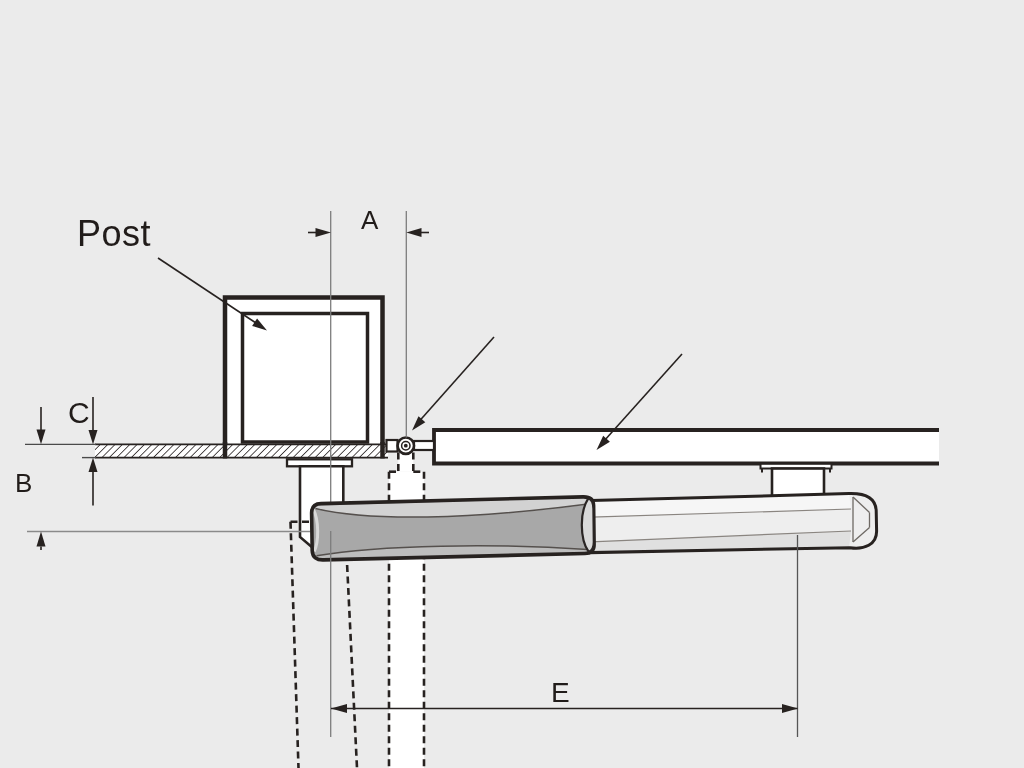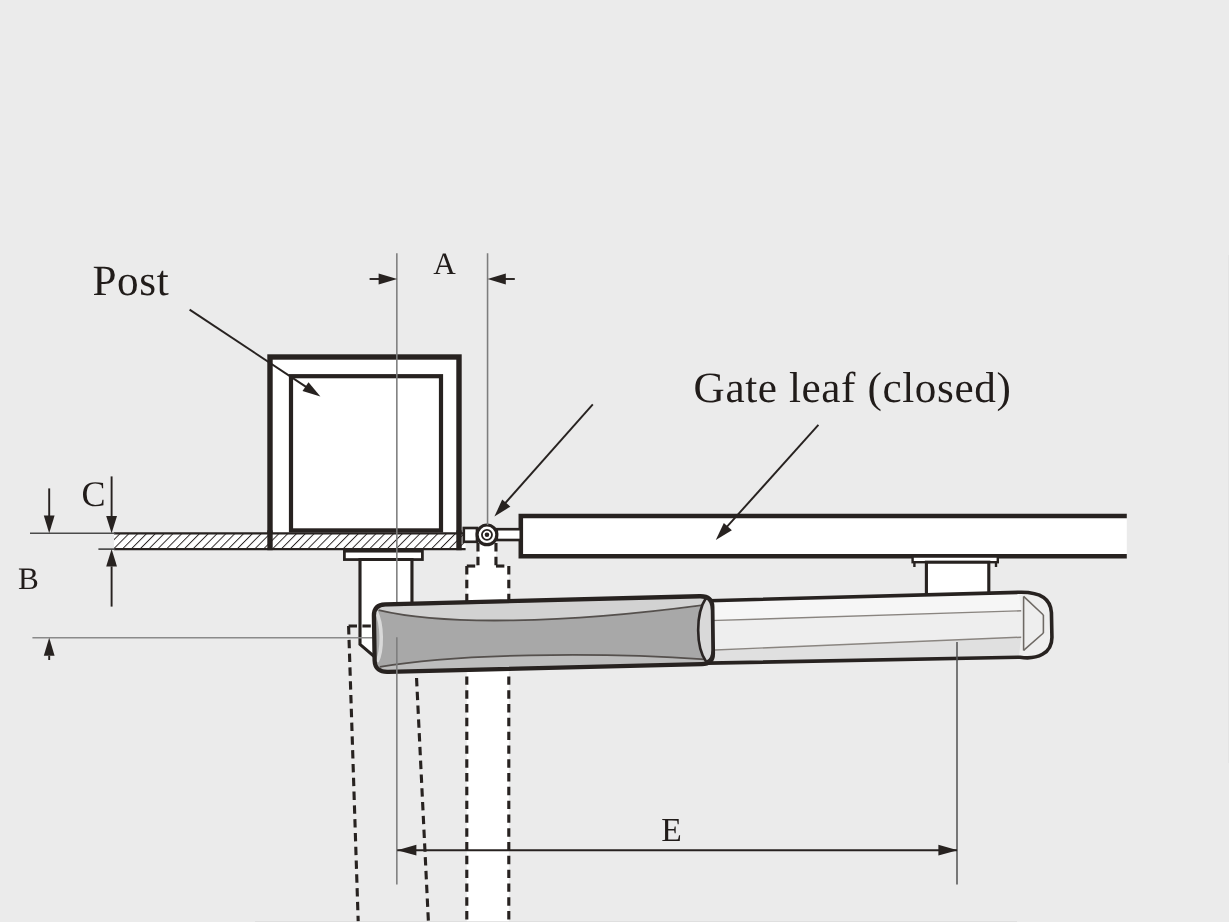--- a/index.html
+++ b/index.html
@@ -1,19 +1,19 @@
 <!DOCTYPE html>
 <html><head>
 <meta charset="utf-8">
 <style>
   html,body{margin:0;padding:0;background:#d8d8d8;}
   .canvas{
     position:relative;width:1024px;height:768px;overflow:hidden;
     background:#ebebeb;
-    font-family:Liberation Serif, serif;
+    font-family:Liberation Sans, sans-serif;
   }
   .canvas svg{position:absolute;left:0;top:0;}
   .lbl{
     position:absolute;color:#211c1a;line-height:1;white-space:nowrap;
     letter-spacing:0.5px;
   }
   .word{font-size:36px;}
   .dim{font-size:26px;}
 </style>
 </head>
@@ -171,20 +171,19 @@
       <polygon points="412,430.5 418.5,416.3 425.3,422.2" stroke="none"></polygon>
     </g>
     <g>
       <line x1="682" y1="354" x2="604" y2="441"></line>
       <polygon points="596.5,450 603.2,435.8 609.9,441.8" stroke="none"></polygon>
     </g>
   </g>
 </svg>
 
 <div class="lbl word" style="left:77px;top:216px">Post</div>
-<div class="lbl word" style="left:578px;top:305px">Gate leaf (closed)</div>
 
 <div class="lbl dim" style="left:361px;top:207px">A</div>
 <div class="lbl dim" style="left:15px;top:470px">B</div>
 <div class="lbl dim" style="left:68px;top:398px;font-size:30px">C</div>
 <div class="lbl dim" style="left:551px;top:679px;font-size:28px">E</div>
 
 </div>
 
 </body></html>

